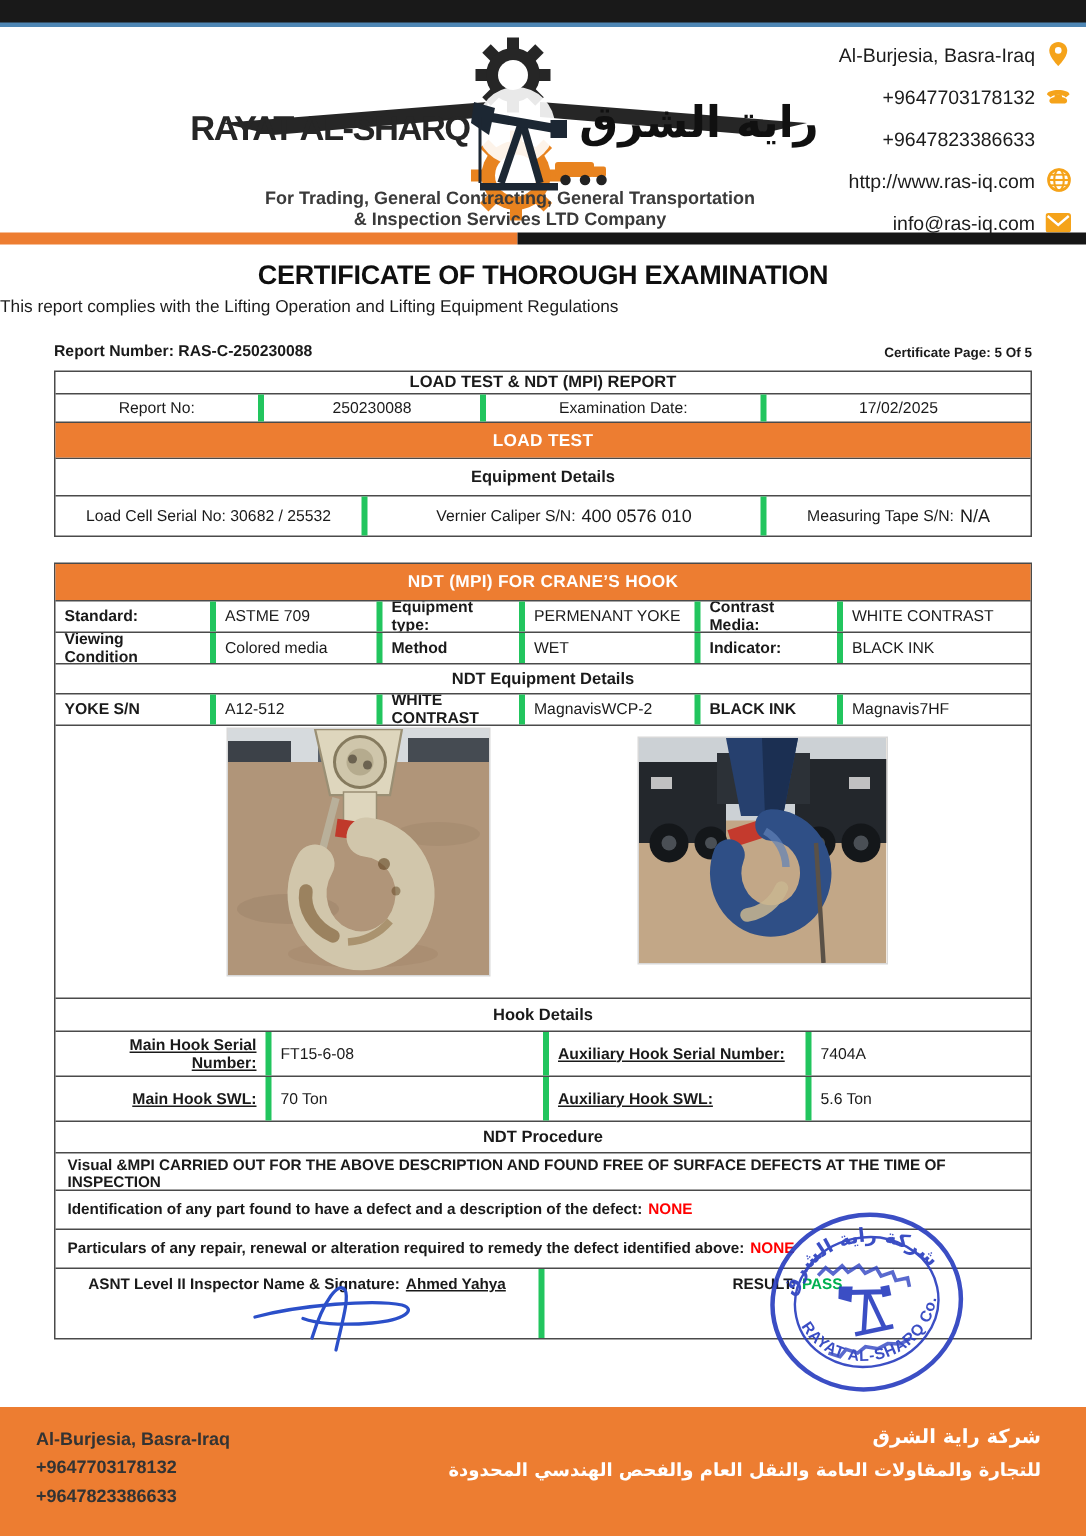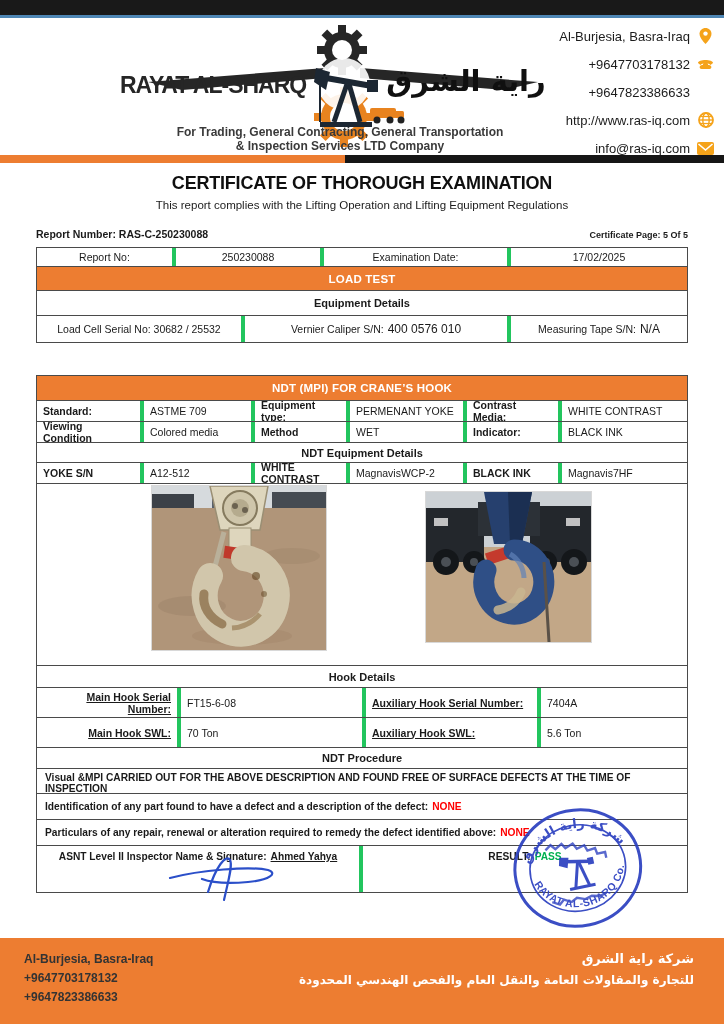--- a/index.html
+++ b/index.html
@@ -7,39 +7,39 @@
         font-family:"Liberation Sans",sans-serif;color:#1a1a1a;overflow:hidden;}
 
   
   .topbar{position:absolute;left:0;top:0;width:724px;height:15px;background:#191919;
           border-bottom:3px solid #4e86b4;}
 
   
   .header{position:absolute;left:0;top:18px;width:724px;height:138px;}
   .logo{position:absolute;left:120px;top:4px;width:440px;height:132px;}
   .logo svg{position:absolute;left:0;top:0;}
-  .logo-en{position:absolute;left:0;top:50px;width:200px;
+  .logo-en{position:absolute;left:0;top:50px;width:200px;text-align:center;
            font-weight:bold;font-size:23px;letter-spacing:-1px;color:#262626;white-space:nowrap;}
   .logo-ar{position:absolute;left:252px;top:42px;width:188px;text-align:center;direction:rtl;
            font-weight:bold;font-size:29px;color:#101010;font-family:"DejaVu Sans",sans-serif;white-space:nowrap;}
   .tagline{position:absolute;left:0;top:103px;width:440px;text-align:center;
            font-weight:bold;font-size:12px;color:#3a3a3a;line-height:14px;}
   .contacts{position:absolute;right:10px;top:4px;width:210px;}
   .contact-row{display:flex;justify-content:flex-end;align-items:center;height:28px;gap:7px;}
   .contact-text{font-size:13px;color:#1c1c1c;}
   .cicon{width:17px;height:17px;display:flex;align-items:center;justify-content:center;flex:0 0 17px;}
 
   
   .divider{position:absolute;left:0;top:155px;width:724px;height:8px;}
   .d-orange{position:absolute;left:0;top:0;width:345px;height:8px;background:#ED7D31;}
   .d-black{position:absolute;left:345px;top:0;width:379px;height:8px;background:#161616;}
 
   .title{position:absolute;left:0;top:173px;width:724px;text-align:center;margin:0;
          font-size:18px;font-weight:bold;color:#0f0f0f;letter-spacing:-0.2px;}
-  .subtitle{position:absolute;left:0;top:199px;width:724px;text-align:center;font-size:11.5px;color:#1c1c1c;}
+  .subtitle{position:absolute;left:0;top:199px;width:724px;text-align:left;font-size:11.5px;color:#1c1c1c;}
   .report-line{position:absolute;left:36px;top:228px;width:652px;display:flex;justify-content:space-between;align-items:flex-end;}
   .report-num{font-size:10.5px;font-weight:bold;}
   .cert-page{font-size:9px;font-weight:bold;}
 
   
   .tbl{position:absolute;left:36px;width:652px;border:1px solid #4a4a4a;box-sizing:border-box;}
   .trow{display:grid;border-bottom:1px solid #4a4a4a;box-sizing:border-box;align-items:center;}
   .trow:last-child{border-bottom:none;}
   .tcell{height:100%;display:flex;align-items:center;box-sizing:border-box;
          border-right:4px solid #22c55e;padding:0 6px;font-size:10.5px;overflow:hidden;}
@@ -207,20 +207,23 @@
 
   <h1 class="title">CERTIFICATE OF THOROUGH EXAMINATION</h1>
   <div class="subtitle">This report complies with the Lifting Operation and Lifting Equipment Regulations</div>
 
   <div class="report-line">
     <span class="report-num">Report Number: RAS-C-250230088</span>
     <span class="cert-page">Certificate Page: 5 Of 5</span>
   </div>
 
   <div class="tbl" id="table1">
+    <div class="trow" style="grid-template-columns:1fr;height:15px;">
+      <div class="tcell c-center bold" style="font-size:11px;">LOAD TEST &amp; NDT (MPI) REPORT</div>
+    </div>
     <div class="trow" style="grid-template-columns:139px 148px 187px 1fr;height:19px;">
       <div class="tcell c-center">Report No:</div>
       <div class="tcell c-center">250230088</div>
       <div class="tcell c-center">Examination Date:</div>
       <div class="tcell c-center">17/02/2025</div>
     </div>
     <div class="trow" style="grid-template-columns:1fr;height:24px;">
       <div class="tcell banner">LOAD TEST</div>
     </div>
     <div class="trow" style="grid-template-columns:1fr;height:25px;">

